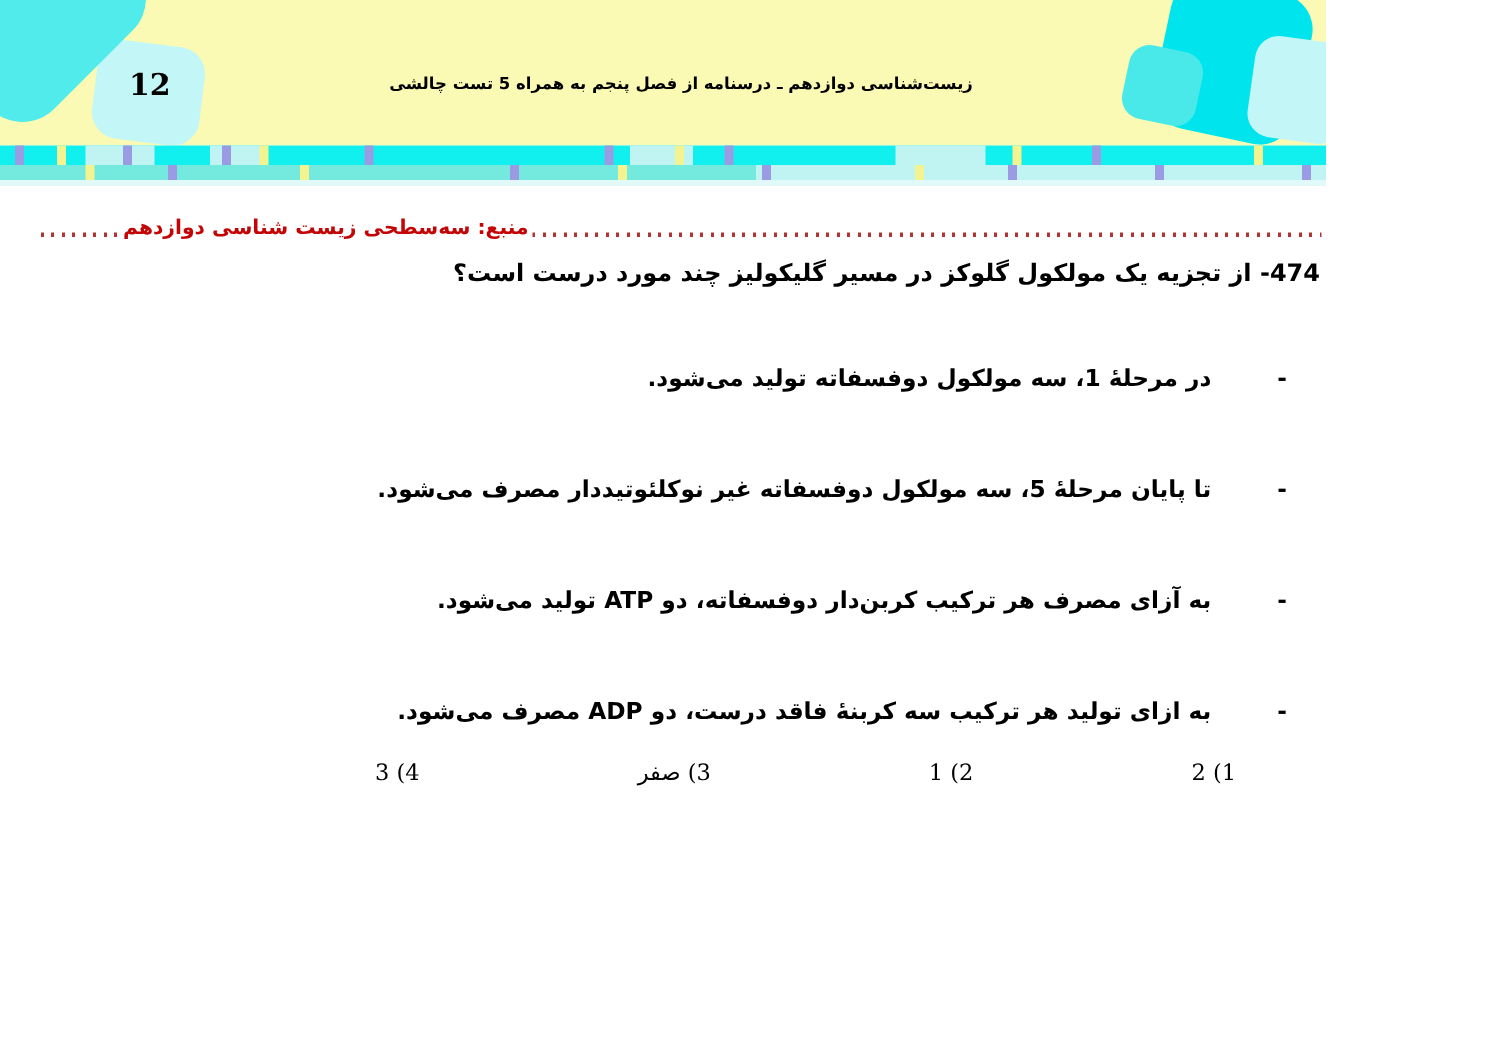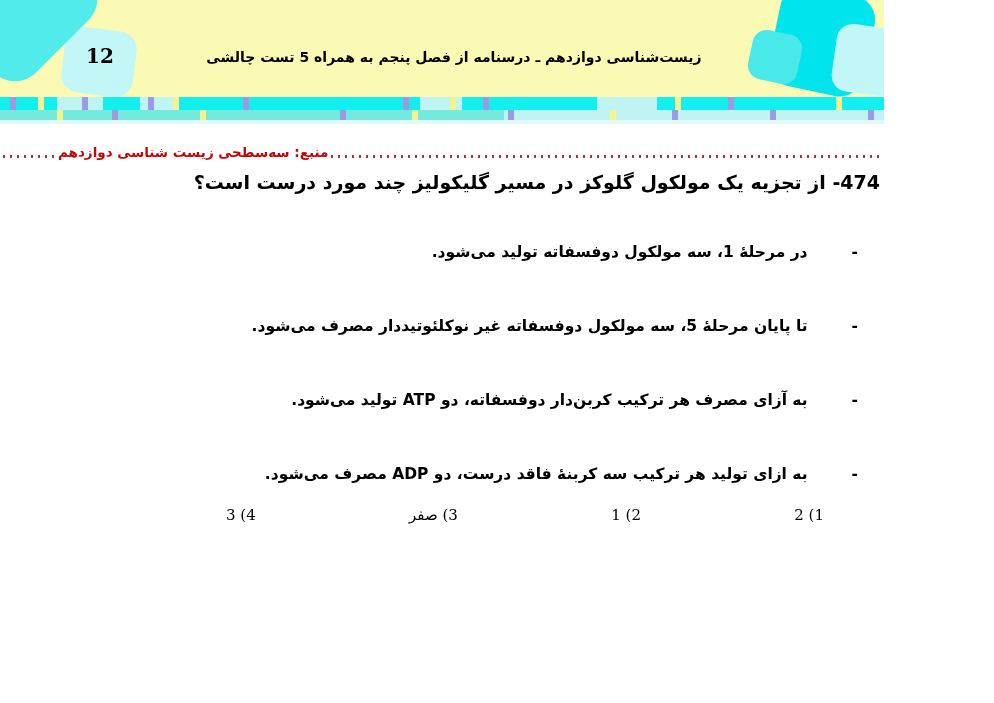--- a/index.html
+++ b/index.html
@@ -37,53 +37,53 @@
   .shape-r-med {
     right:84px; top:32px; width:50px; height:50px;
     background:#49E9E9; border-radius:14px; transform:rotate(12deg);
   }
   .page-number {
     position:absolute; left:86px; top:44px;
     font-family:"DejaVu Serif", serif; font-weight:bold; font-size:20px;
   }
   .header-title {
     position:absolute; left:0; right:0; top:49px; text-align:center;
-    direction:rtl; font-weight:bold; font-size:14px;margin-left:24px;
+    direction:rtl; font-weight:bold; font-size:11px;margin-left:24px;
   }
 
   
   .mosaic-band { position:relative; height:27px; }
   .band-row { position:absolute; left:0; right:0; }
   .band-row1 { top:0; height:13px; background:var(--band-cyan-bright, #12EFEF); }
   .band-row2 { top:13px; height:10px;
     background:linear-gradient(90deg, var(--band-cyan-medium, #74EADF) 0 57%, var(--band-cyan-light, #C0F4F2) 57%); }
   .band-row3 { top:23px; height:4px; background:#E2F9F9; }
   .seg { position:absolute; top:0; bottom:0; background:var(--band-cyan-light, #C0F4F2); }
   .tick { position:absolute; top:0; bottom:0; width:6px; }
   .tp { background:var(--tick-purple, #9B9BE4); }
   .ty { background:var(--tick-yellow, #F3F390); }
 
   
-  .content { direction:rtl; }
+  .content { direction:rtl;padding-left:24px; }
   .source-line {
     direction:ltr; display:flex; align-items:center;
     margin:19px 3px 0 3px; height:18px;
   }
   .dots {
     height:3px; position:relative; top:4px;
     background:repeating-linear-gradient(90deg, var(--dot-red, #B23535) 0 2px, transparent 2px 7px);
   }
   .dots-short { width:52px; }
   .dots-long { flex:1; }
   .source-text {
     direction:rtl; white-space:nowrap; padding:0 3px;
     color:var(--source-red, #C40505); font-weight:bold; font-size:13.5px;
   }
   .question-line {
-    margin:10px 4px 0 0; font-size:19px; font-weight:bold; line-height:22px;
+    margin:10px 4px 0 0; font-size:16px; font-weight:bold; line-height:22px;
   }
   .statements { margin-top:14px; }
   .statement {
     display:flex; align-items:baseline;
     margin:0 26px 18px 0; font-size:15.5px; font-weight:bold; line-height:21px;
   }
   .statement .dash { flex:0 0 auto; }
   .statement .stext { margin-right:44px;margin-top:35px; }
   .options-row {
     display:flex; justify-content:space-between;

